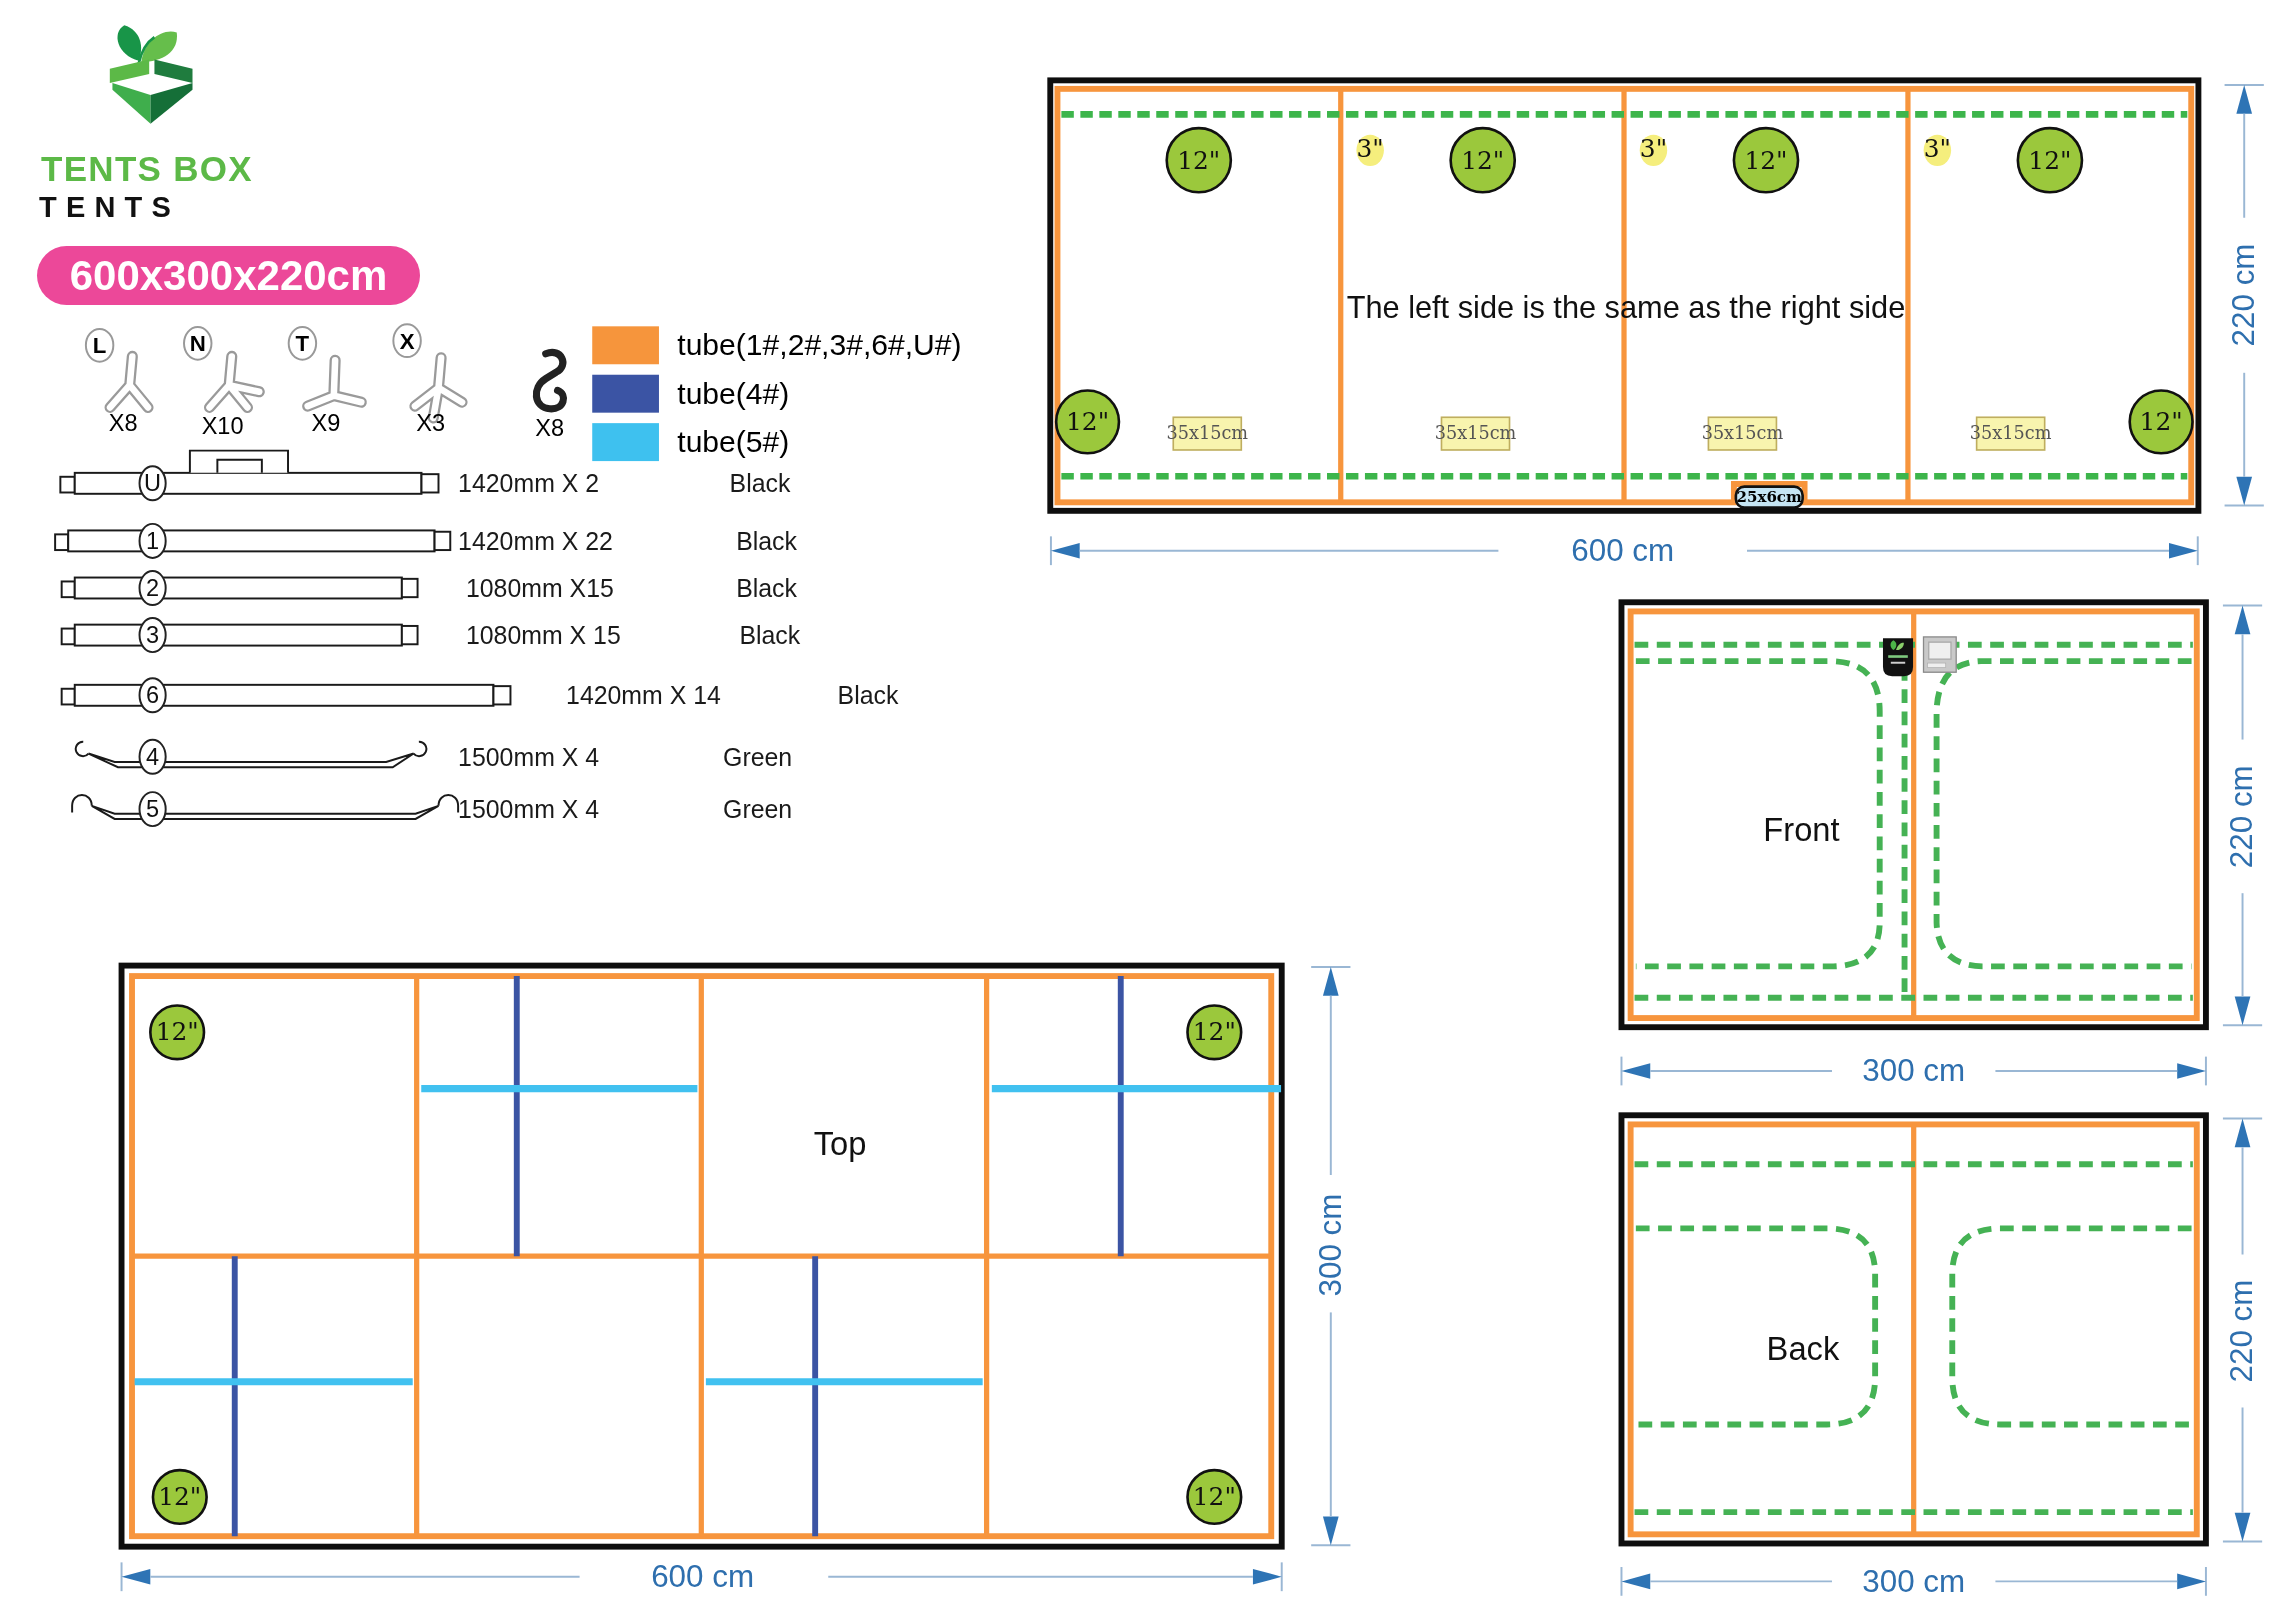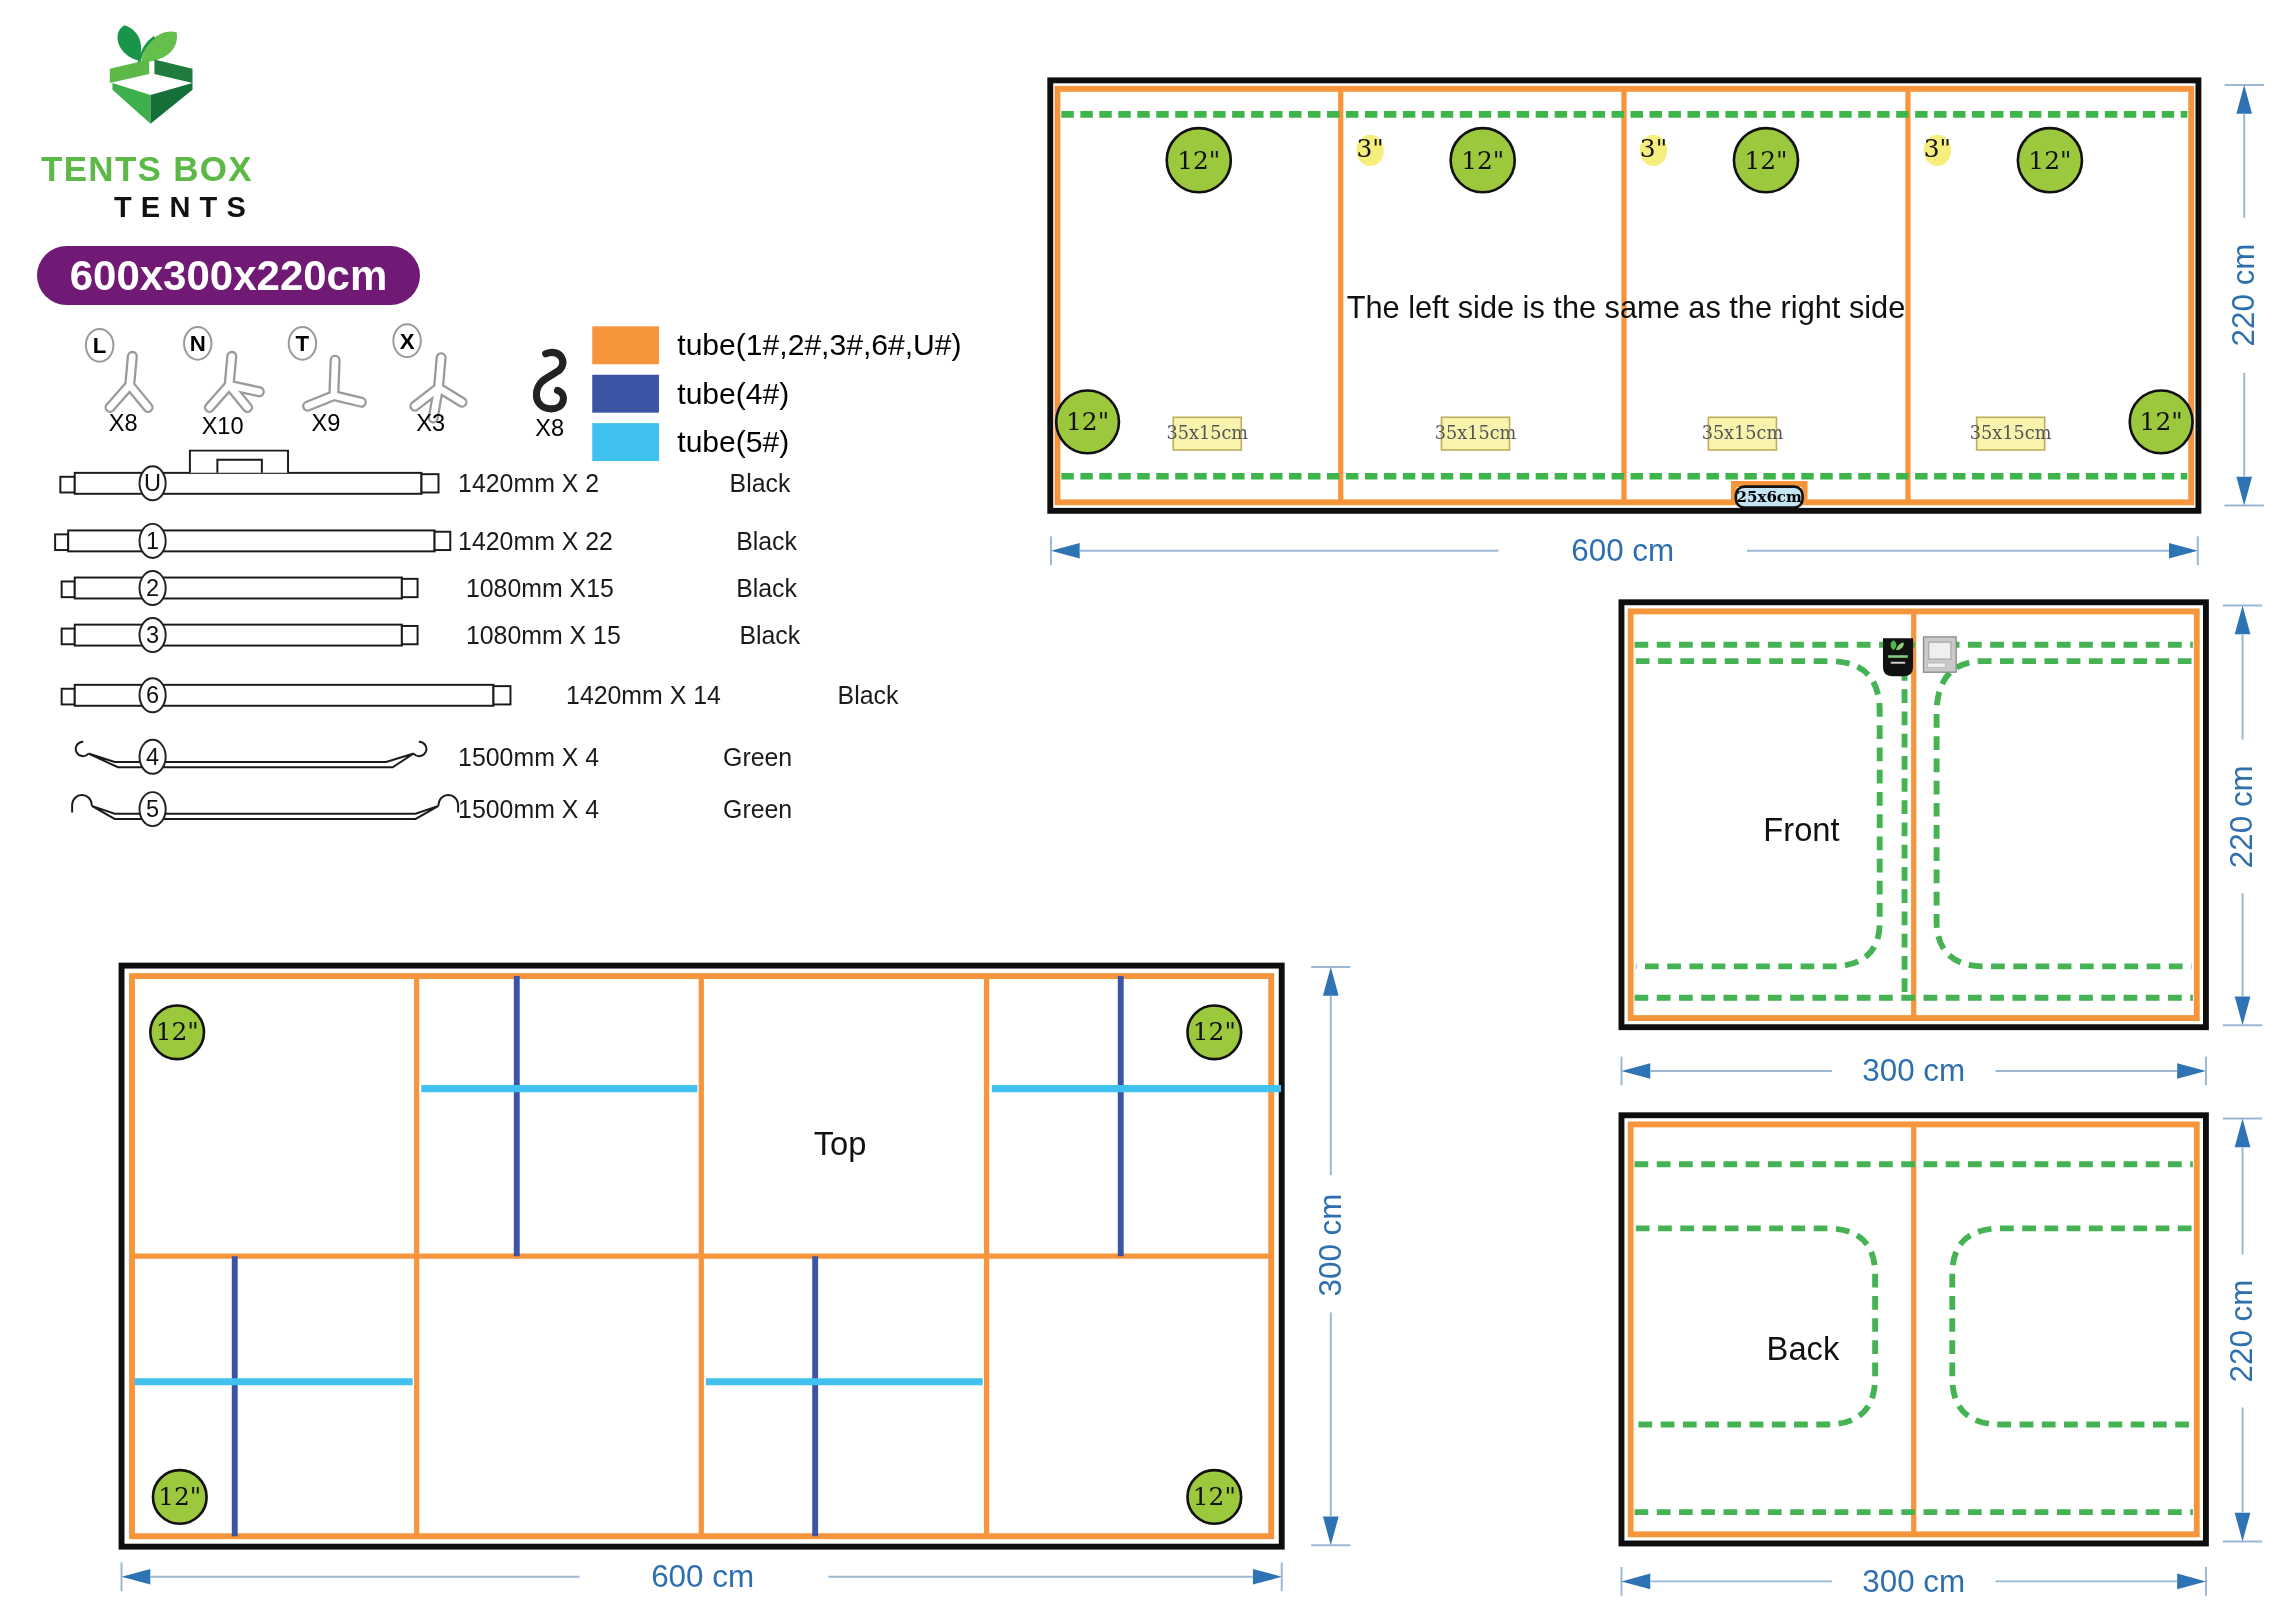--- a/index.html
+++ b/index.html
@@ -9,26 +9,26 @@
     background:#ffffff;
     font-family:"Liberation Sans", sans-serif;
     overflow:hidden;
   }
   .abs{position:absolute;}
   #brand-top{
     left:39px;top:149px;width:216px;text-align:center;
     font-size:35px;font-weight:bold;color:#5CB947;letter-spacing:1.3px;
   }
   #brand-bottom{
-    left:39px;top:191px;width:216px;text-align:right;
+    left:39px;top:191px;width:216px;text-align:left;
     font-size:29px;font-weight:bold;color:#111;letter-spacing:9.2px;
   }
   #size-badge{
     left:37px;top:246px;width:383px;height:59px;
-    background:#701a75;border-radius:30px;
+    background:#ec4899;border-radius:30px;
     color:#fff;font-size:42px;font-weight:bold;
     display:flex;align-items:center;justify-content:center;
   }
   svg text{font-family:"Liberation Sans", sans-serif;}
   .serif{font-family:"DejaVu Serif", serif;}
   .dimlabel{fill:#2E6FAE;font-size:48px;}
   .dimline{stroke:#9AB7D4;stroke-width:3;}
   .dimtick{stroke:#9AB7D4;stroke-width:3;}
   .dimarrow{fill:#2E74B5;}
   .blackbox{fill:#ffffff;stroke:#0E0E0E;stroke-width:9;}

